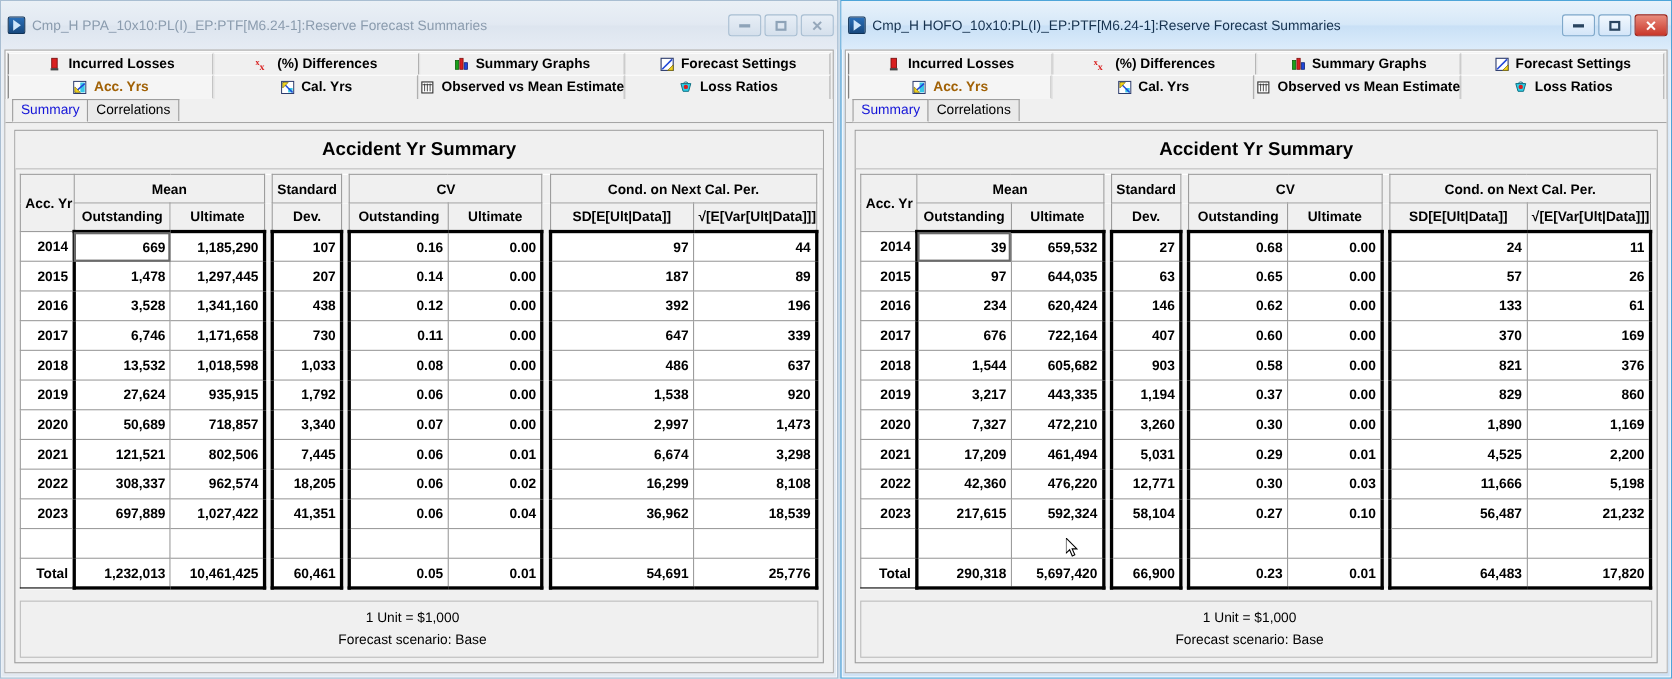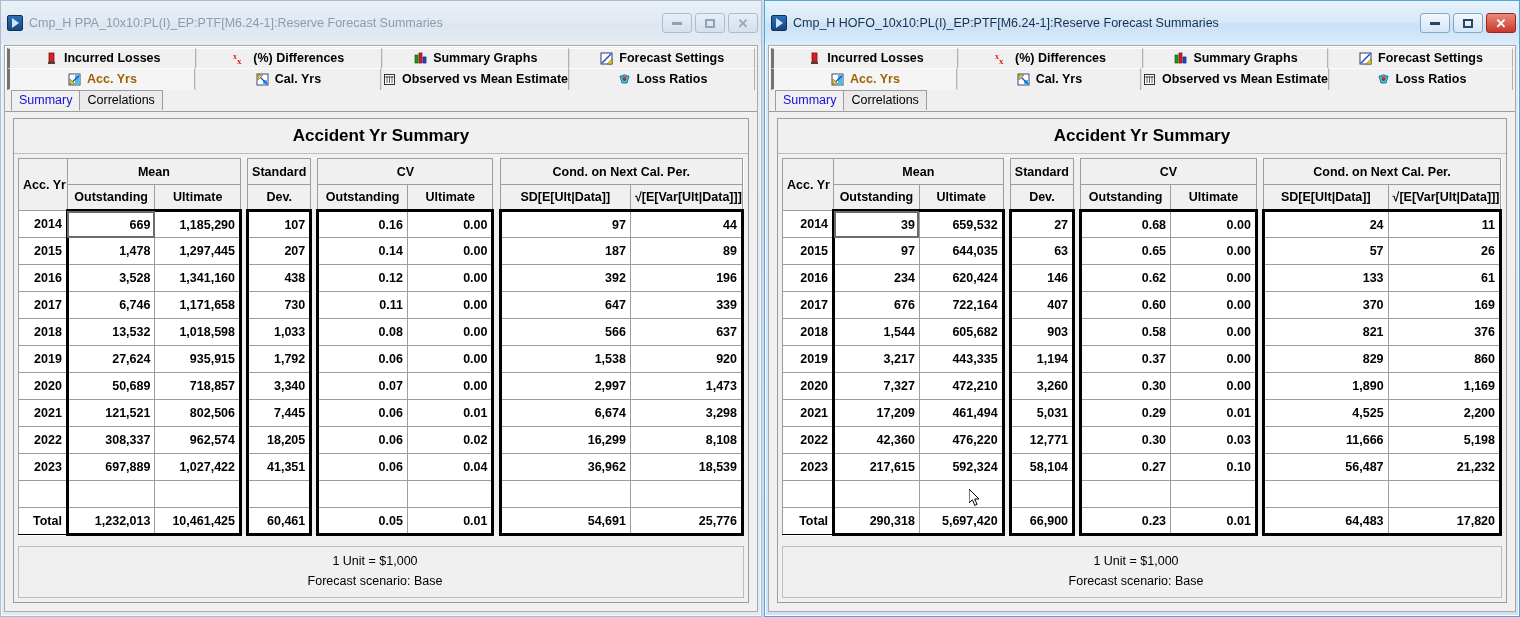--- a/index.html
+++ b/index.html
@@ -134,21 +134,21 @@
     gap: 5px;
     font-size: 12.5px;
     font-weight: bold;
     color: #000;
     background: #f0f0f0;
     border-left: 1px solid #dfdfdf;
     border-right: 1px solid #b0b0b0;
     border-top: 1px solid #fcfcfc;
     white-space: nowrap;
   }
-  .tab:first-child { border-left: 3px solid #737373; text-align: center; }
+  .tab:first-child { border-left: 1px solid #737373; text-align: center; }
   .tab.selected {
     color: #a16207;
     background: #f5f5f5;
     border-bottom: 1px solid #f5f5f5;
   }
   .tab .lbl { line-height: 1; }
 
   
   .ico { width: 15px; height: 15px; position: relative; flex: 0 0 auto; display:inline-block; }
   .ico svg { display: block; }
@@ -488,21 +488,21 @@
                   <tr>
                     <td class="yr">2018</td>
                     <td class="gsep-l">13,532</td>
                     <td class="gsep-r">1,018,598</td>
                     <td class="gap"></td>
                     <td class="gsep-l gsep-r">1,033</td>
                     <td class="gap"></td>
                     <td class="gsep-l">0.08</td>
                     <td class="gsep-r">0.00</td>
                     <td class="gap"></td>
-                    <td class="gsep-l">566</td>
+                    <td class="gsep-l">486</td>
                     <td class="gsep-r">637</td>
                   </tr>
                   <tr>
                     <td class="yr">2019</td>
                     <td class="gsep-l">27,624</td>
                     <td class="gsep-r">935,915</td>
                     <td class="gap"></td>
                     <td class="gsep-l gsep-r">1,792</td>
                     <td class="gap"></td>
                     <td class="gsep-l">0.06</td>

